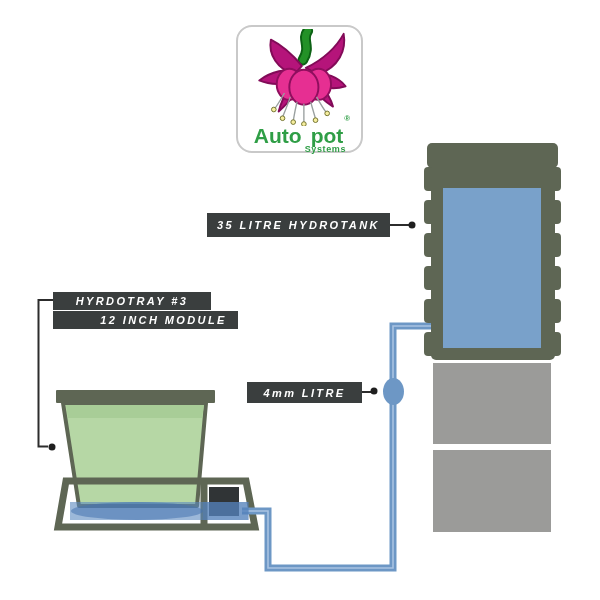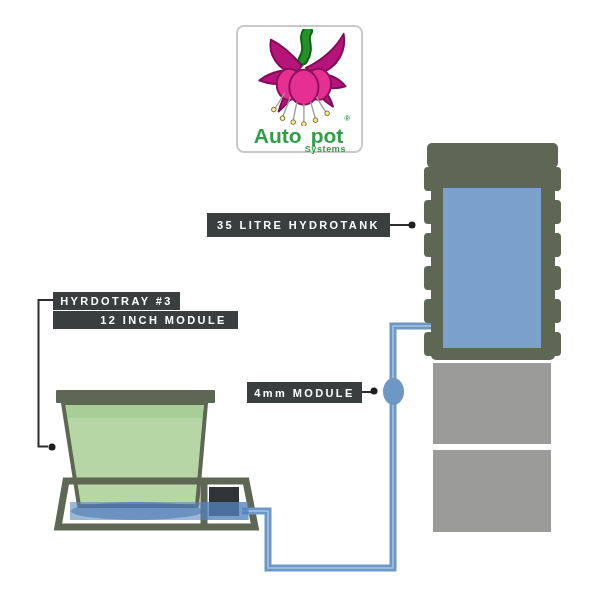--- a/index.html
+++ b/index.html
@@ -7,29 +7,30 @@
     position:relative;width:600px;height:600px;background:#ffffff;overflow:hidden;
     font-family:"Liberation Sans", sans-serif;
   }
   .art{position:absolute;left:0;top:0;}
   
   .tag{
     position:absolute;background:#3a3e3e;color:#ffffff;
     font-weight:bold;font-size:11px;letter-spacing:2.4px;
     display:flex;align-items:center;justify-content:center;
     white-space:nowrap;
+    font-style:italic;
   }
   .tag-hydrotank{left:207px;top:213px;width:183px;height:24px;}
-  .tag-tray1{left:53px;top:292px;width:127px;height:18px;}
+  .tag-tray1{left:53px;top:292px;width:158px;height:18px;}
   .tag-tray2{left:53px;top:311px;width:149px;height:18px;padding-left:36px;}
   .tag-filter{left:247px;top:382px;width:115px;height:21px;}
   
   .logo{
     position:absolute;left:236px;top:25px;width:127px;height:128px;
-    background:#ffffff;border:2px solid #c9c9c9;border-radius:8px;box-sizing:border-box;
+    background:#ffffff;border:2px solid #c9c9c9;border-radius:16px;box-sizing:border-box;
   }
   .logo svg{position:absolute;left:6px;top:2px;}
   .brandrow{
     position:absolute;left:10px;top:98px;right:6px;
     display:flex;align-items:flex-end;justify-content:center;gap:9px;
     color:#2f9e46;font-weight:bold;font-size:21px;line-height:1;letter-spacing:0px;
   }
   .brandrow .reg{font-size:8px;vertical-align:top;position:relative;top:-10px;left:1px;}
   .systems{
     position:absolute;right:15px;top:117px;color:#2f9e46;
@@ -107,21 +108,21 @@
     <g fill="#1f1f1f">
       <circle cx="412" cy="225" r="3.5"></circle>
       <circle cx="374" cy="391" r="3.5"></circle>
       <circle cx="52" cy="447" r="3.5"></circle>
     </g>
   </svg>
 
   <div class="tag tag-hydrotank">35 LITRE HYDROTANK</div>
   <div class="tag tag-tray1">HYRDOTRAY #3</div>
   <div class="tag tag-tray2">12 INCH MODULE</div>
-  <div class="tag tag-filter">4mm MODULE</div>
+  <div class="tag tag-filter">4mm LITRE</div>
 
   <div class="logo">
     <svg width="112" height="97" viewBox="0 0 112 100">
 
       <path d="M64,2 C57,11 68,17 59,32" fill="none" stroke="#0c6114" stroke-width="11" stroke-linecap="round"></path>
       <path d="M64,2 C57,11 68,17 59,32" fill="none" stroke="#239127" stroke-width="7" stroke-linecap="round"></path>
 
       <g fill="#b5147a" stroke="#820b58" stroke-width="2" stroke-linejoin="round">
         <path d="M62,40 C80,32 94,18 101,5 C104,22 96,39 75,47 Z"></path>
         <path d="M58,38 C48,26 38,17 26,11 C23,27 33,41 50,47 Z"></path>

